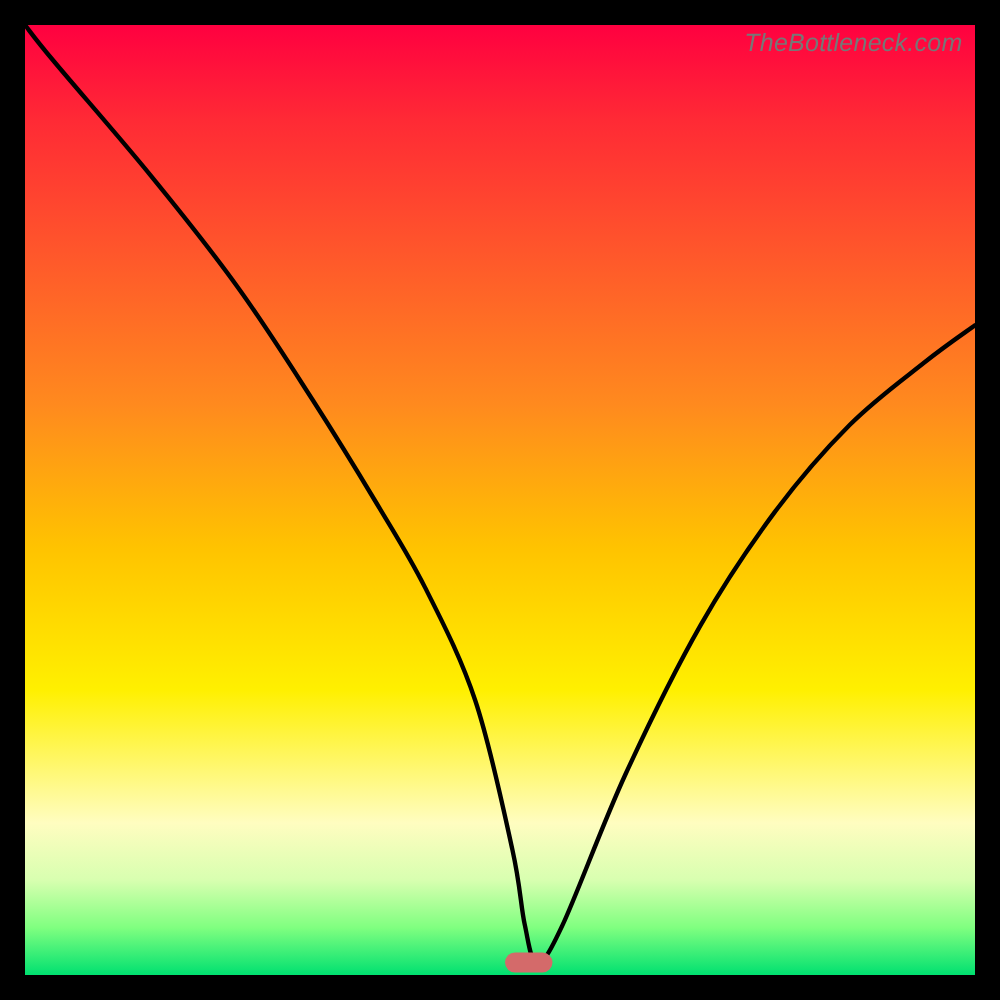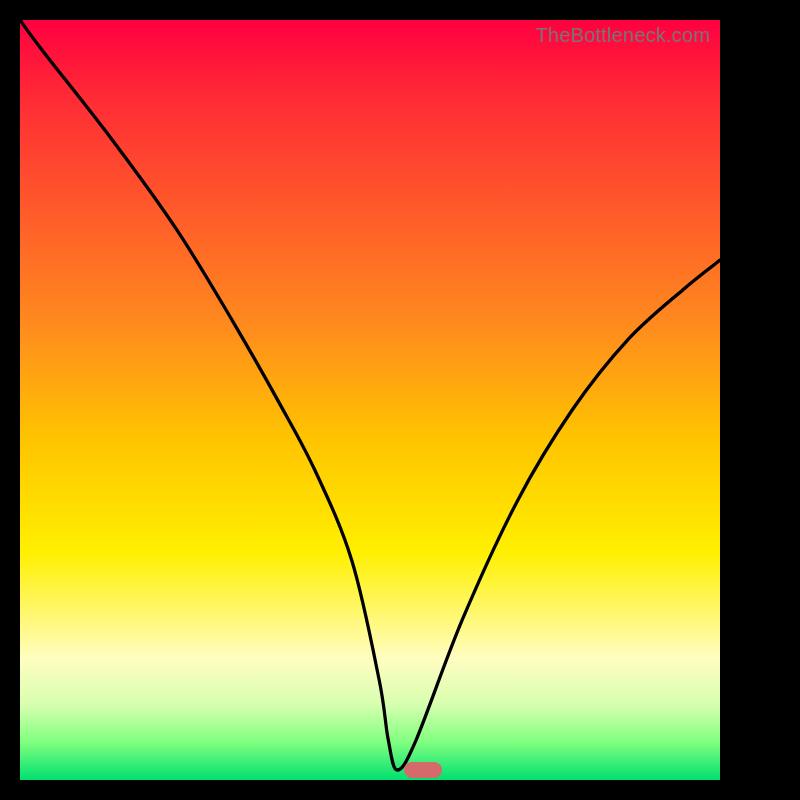--- a/index.html
+++ b/index.html
@@ -14,23 +14,24 @@
   .frame {
     position: relative;
     width: 800px;
     height: 800px;
     background: #000;
   }
   .plot-area {
     position: absolute;
     left: 20px;
     top: 20px;
-    width: 700px;
+    width: 760px;
     height: 760px;
     overflow: hidden;
+    font-style: italic;
   }
   .gradient-bg {
     position: absolute;
     left: 0;
     top: 0;
     width: 100%;
     height: 100%;
     
     background: linear-gradient(
       to bottom,

